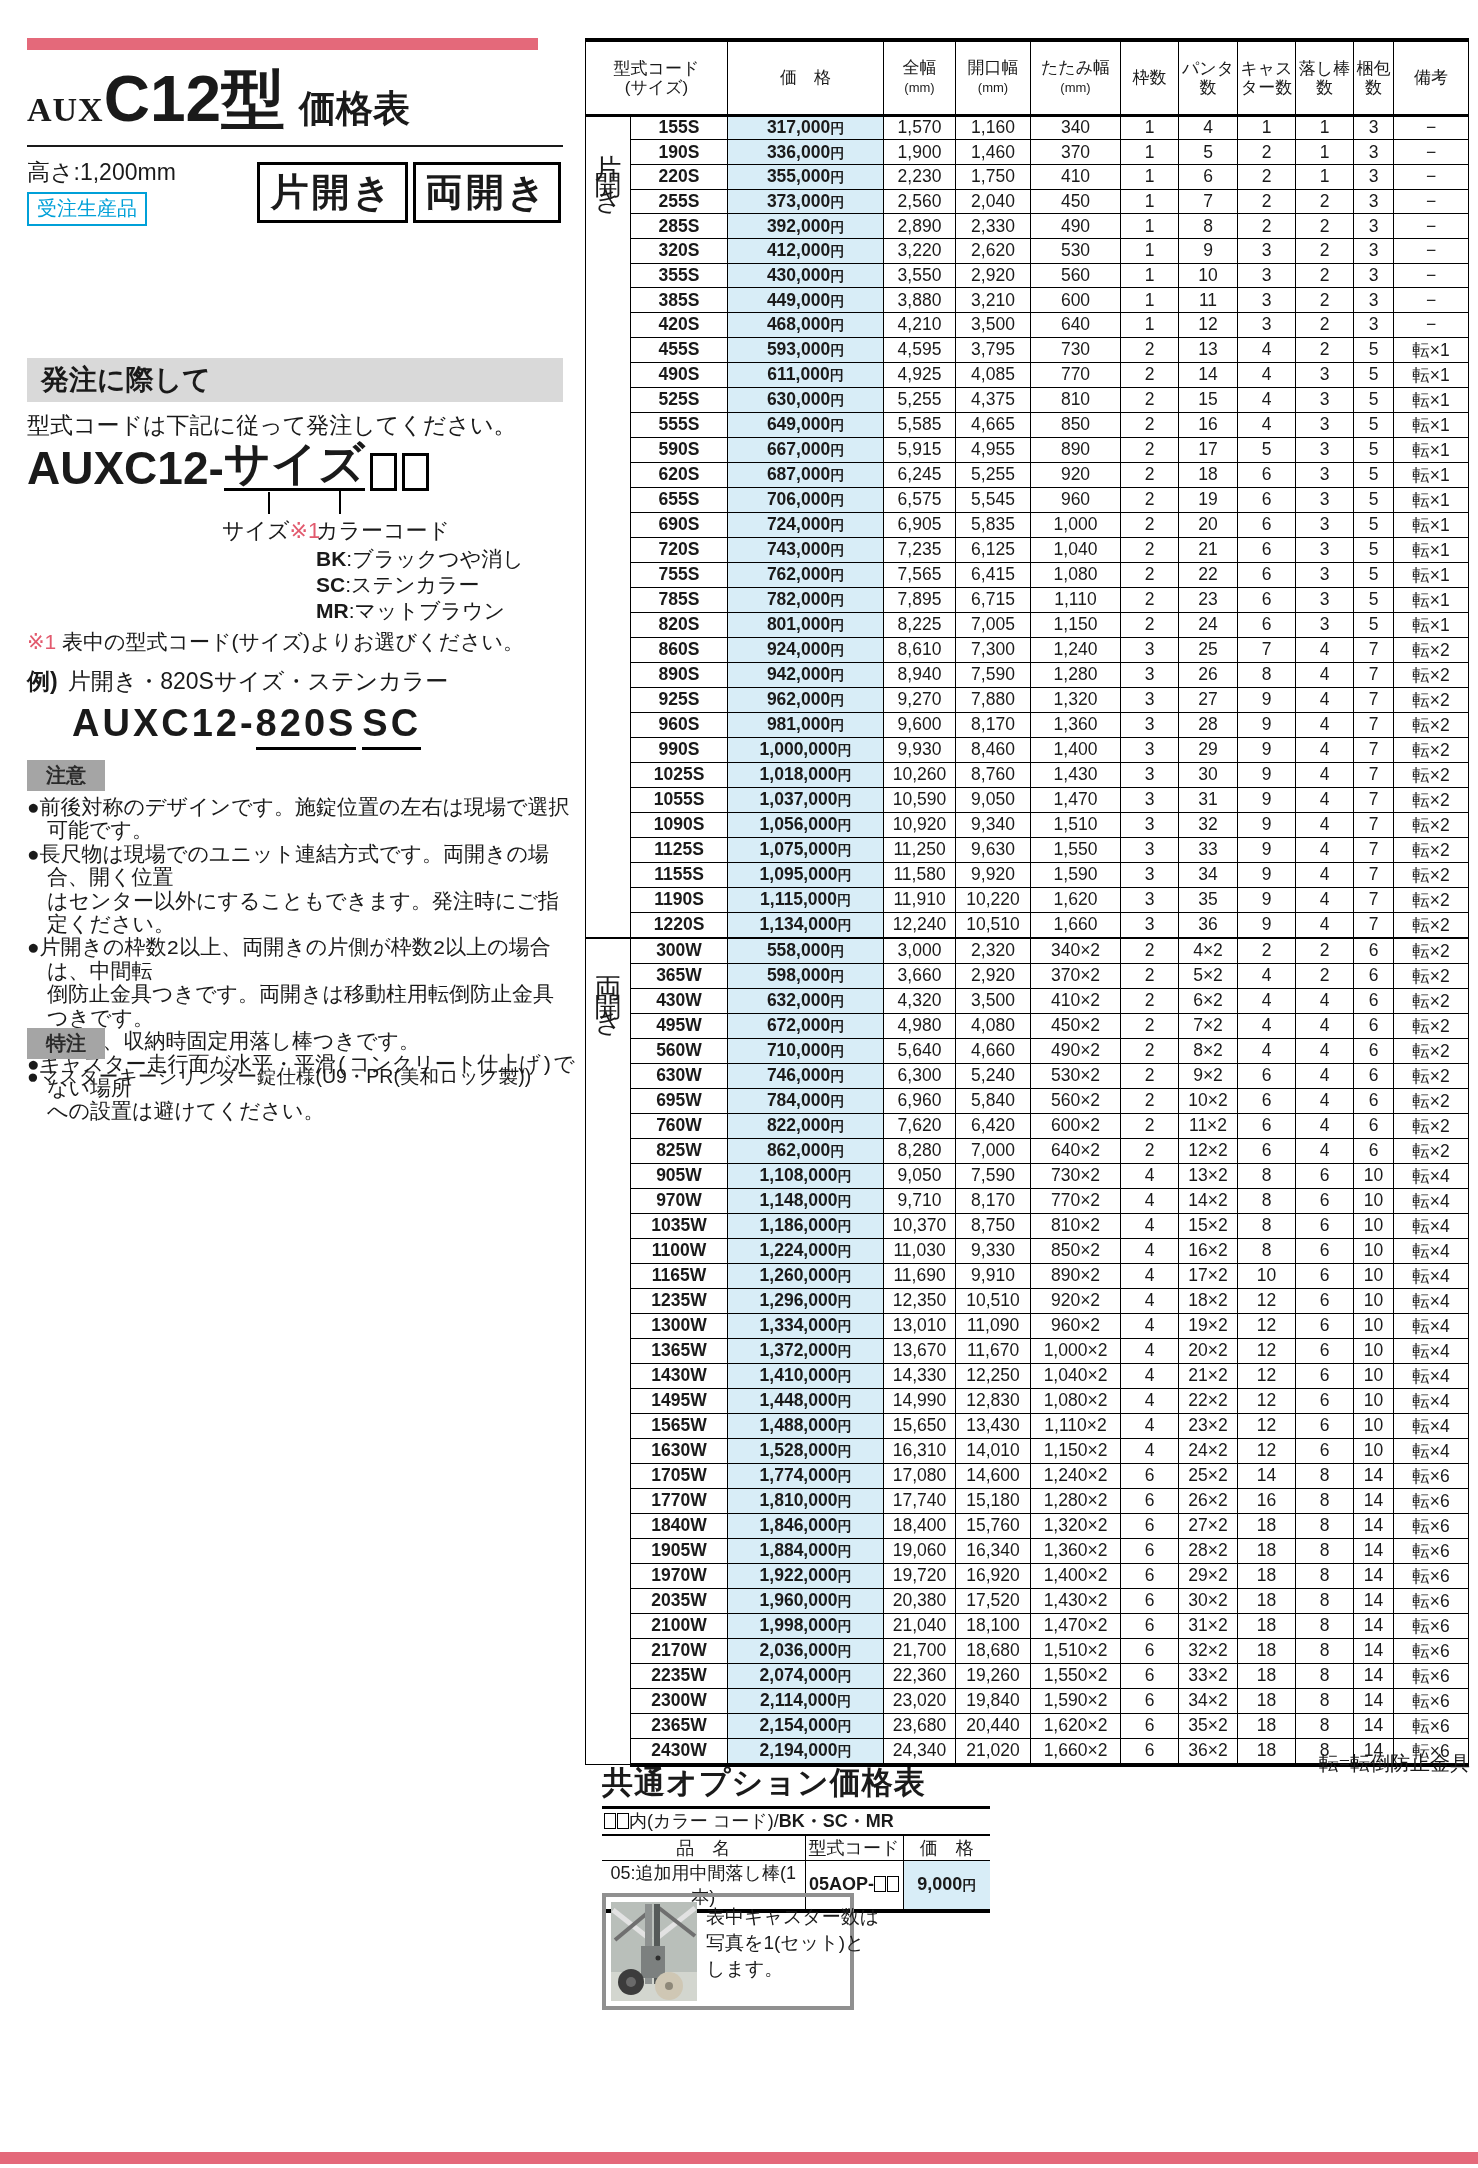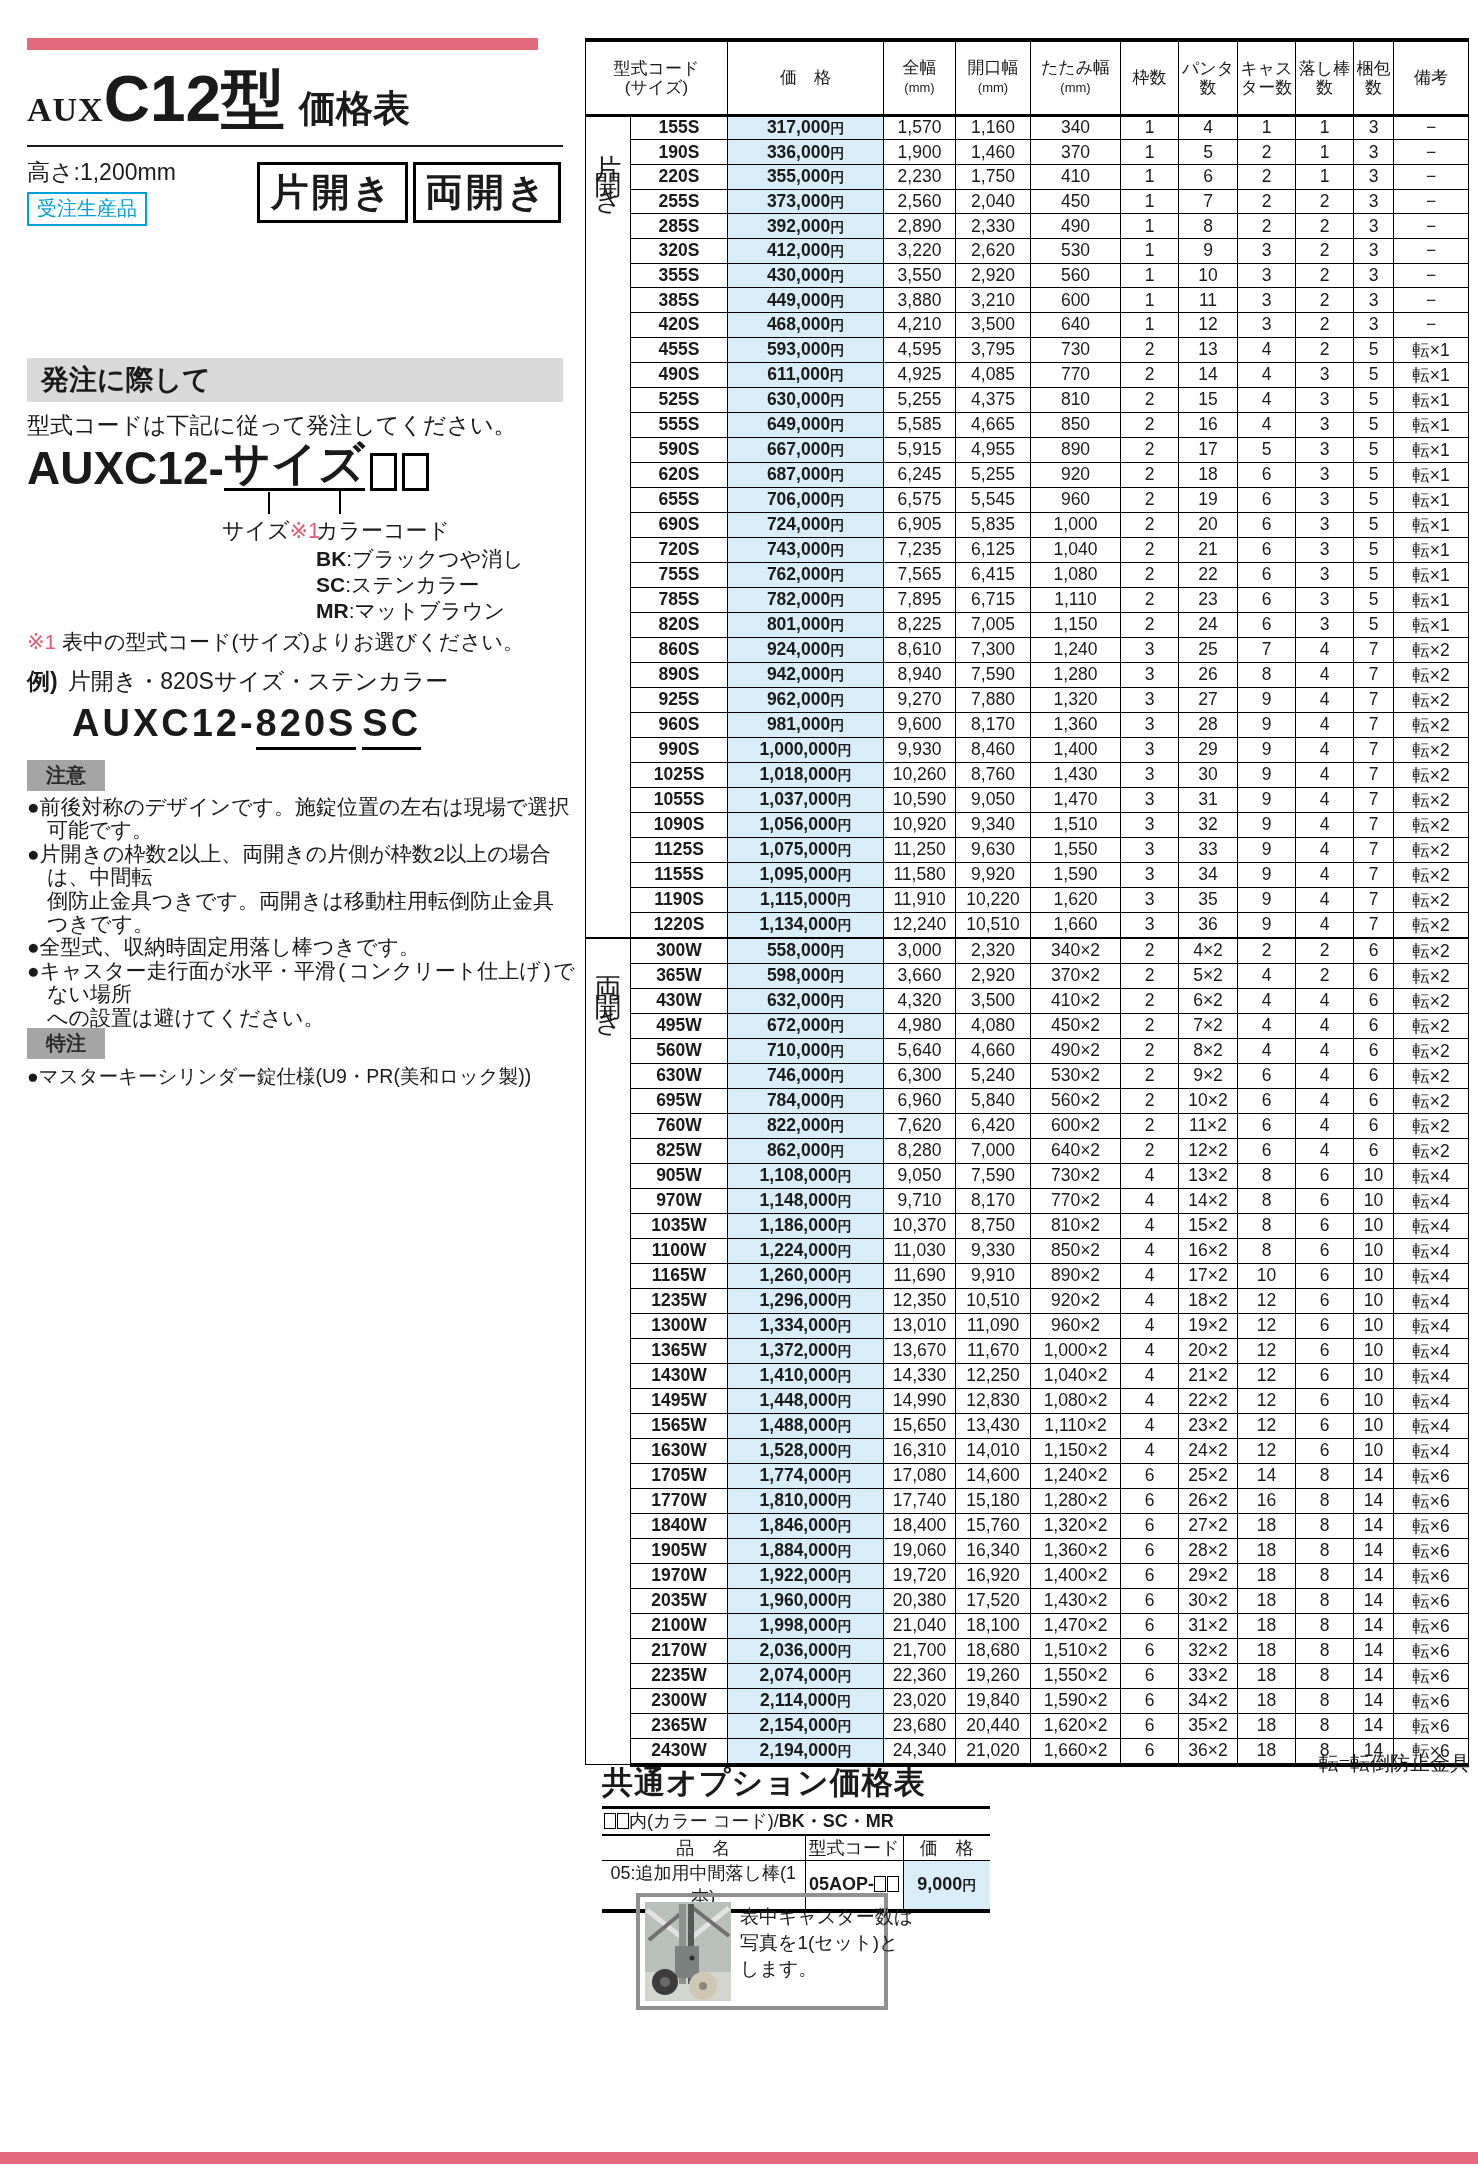--- a/index.html
+++ b/index.html
@@ -96,21 +96,21 @@
   tr.opt-head td { border-bottom:1.5px solid #000; height:24px; text-align:center; }
   tr.opt-head td + td { border-left:1.5px solid #000; }
   tr.opt-data td { border-bottom:4px solid #000; height:30px; text-align:center; }
   tr.opt-data td + td { border-left:1.5px solid #000; }
   td.opt-name { font-size:17.5px; }
   td.opt-code { font-weight:bold; font-size:19px; }
   td.opt-price { background:#d8edf7; font-weight:bold; font-size:18px; }
   td.opt-price .yen { font-size:14px; }
 
   
-  .caster-box { left:636px; top:1893px; width:252px; height:117px; border:4px solid #909090;
+  .caster-box { left:602px; top:1893px; width:252px; height:117px; border:4px solid #909090;
     display:flex; padding:5px; }
   .caster-photo { width:86px; height:99px; flex:none; }
   .caster-text { font-size:19px; line-height:26px; padding:2px 0 0 9px; white-space:nowrap; }
 </style>
 </head>
 <body>
 
 <div class="abs top-bar"></div>
 <div class="abs bottom-bar"></div>
 
@@ -150,20 +150,21 @@
 <div class="abs example-line">
   <span class="example-label">例)</span><span>片開き・820Sサイズ・ステンカラー</span>
 </div>
 <div class="abs example-code">
   <span>AUXC12-</span><u>820S</u><u>SC</u>
 </div>
 
 <div class="abs sec-badge caution-badge">注意</div>
 <div class="abs caution-list" id="caution-list">
     <div class="item">●前後対称のデザインです。施錠位置の左右は現場で選択可能です。</div>
+    <div class="item">●長尺物は現場でのユニット連結方式です。両開きの場合、開く位置<br>はセンター以外にすることもできます。発注時にご指定ください。</div>
     <div class="item">●片開きの枠数2以上、両開きの片側が枠数2以上の場合は、中間転<br>倒防止金具つきです。両開きは移動柱用転倒防止金具つきです。</div>
     <div class="item">●全型式、収納時固定用落し棒つきです。</div>
     <div class="item">●キャスター走行面が水平・平滑(コンクリート仕上げ)でない場所<br>への設置は避けてください。</div>
   </div>
 
 <div class="abs sec-badge special-badge">特注</div>
 <div class="abs special-list" id="special-list">
     <div class="item">●マスターキーシリンダー錠仕様(U9・PR(美和ロック製))</div>
   </div>
 

